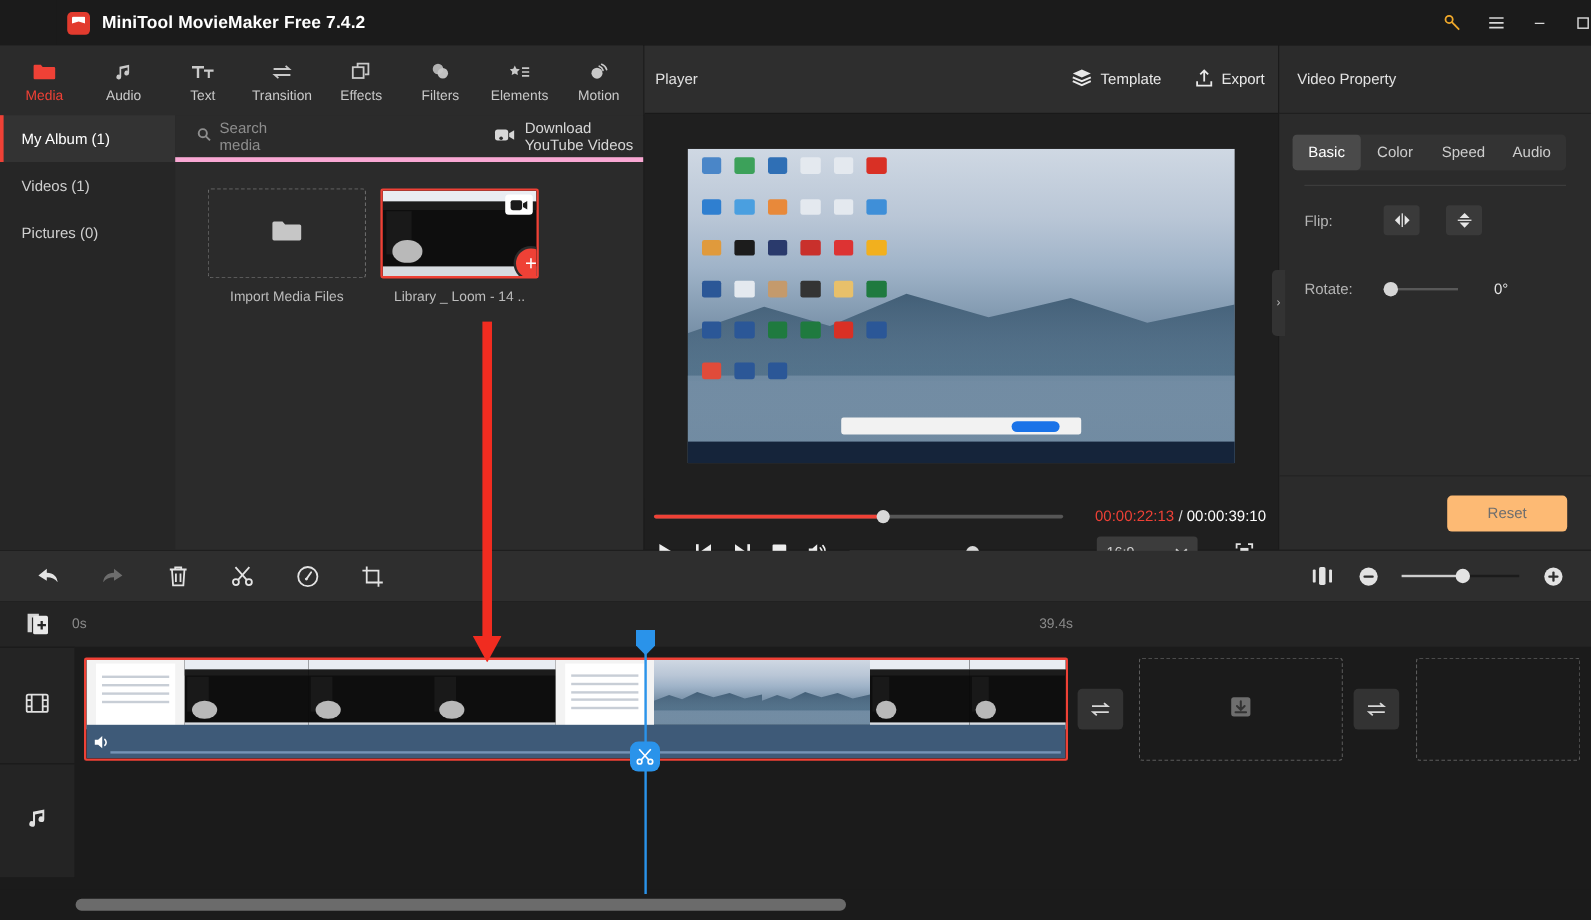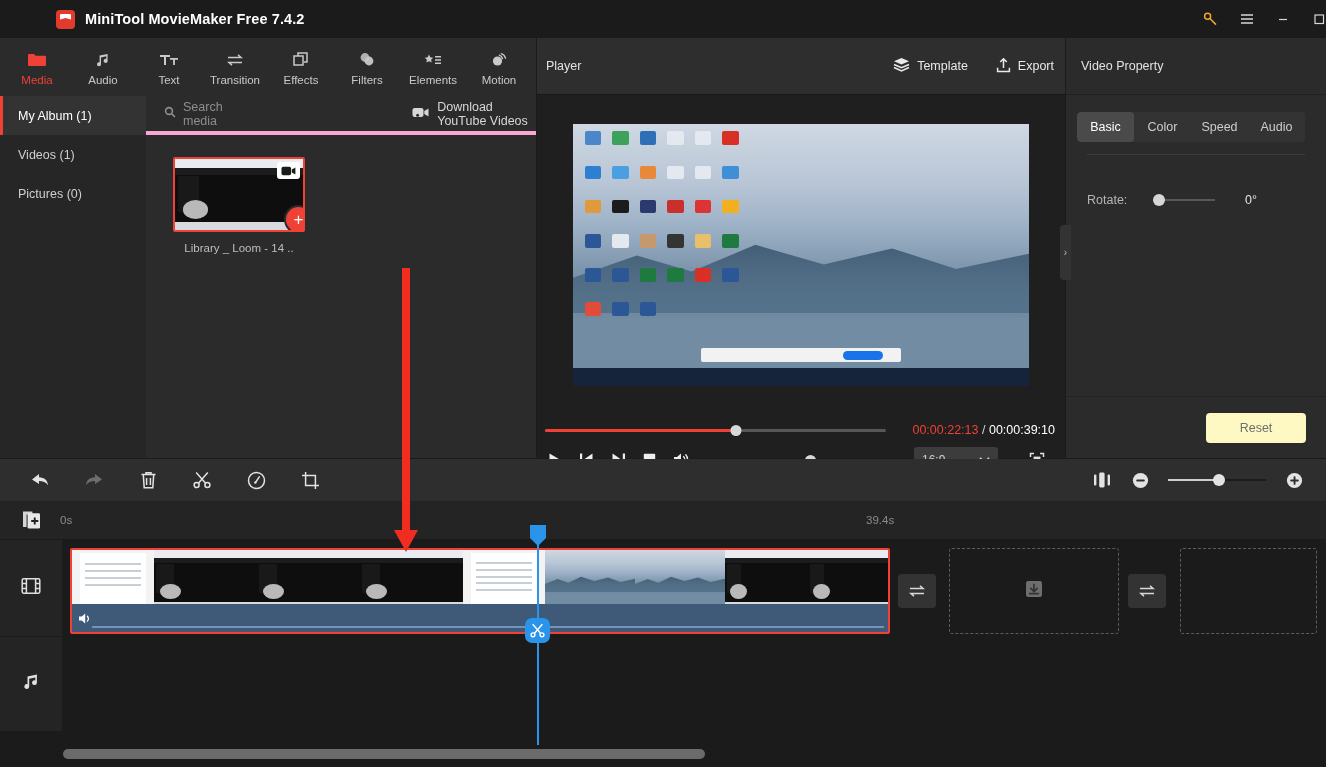--- a/index.html
+++ b/index.html
@@ -178,21 +178,21 @@
   .rotslider { position: relative; width: 62px; height: 14px; cursor: pointer; }
   .rotslider .bar { position: absolute; top: 6px; left: 0; width: 100%; height: 2px; background: #585858; }
   .rotslider .knob { position: absolute; top: 1px; left: 0; width: 12px; height: 12px; border-radius: 50%; background: #d6d6d6; }
   .rotval { margin-left: 30px; font-size: 12.5px; color: #e4e4e4; }
   .resetwrap {
     position: absolute; left: 0; bottom: 0; width: 260px; height: 62px;
     border-top: 1px solid #242424; display: flex; align-items: center; justify-content: flex-end;
     padding-right: 20px;
   }
   .resetbtn {
-    width: 100px; height: 30px; border-radius: 4px; background: #fef9c3;
+    width: 100px; height: 30px; border-radius: 4px; background: #fdba74;
     display: flex; align-items: center; justify-content: center;
     font-size: 12.5px; color: #6e6e6e; cursor: default;
   }
   .collapse {
     position: absolute; left: 1060px; top: 225px; width: 11px; height: 55px;
     background: #333333; border-radius: 4px 0 0 4px; display: flex;
     align-items: center; justify-content: center; color: #b9b9b9; font-size: 10px;
     cursor: pointer; z-index: 5;
   }
 
@@ -447,20 +447,30 @@
                   <rect x="0.5" y="2" width="11" height="9" rx="2.2"></rect>
                   <path d="M12.3 5.1L16.5 2.6v7.8l-4.2-2.5z"></path>
                   <circle cx="5.6" cy="9.2" r="1.5" fill="#2b2b2b"></circle>
                 </svg>
             </span>
             <span>Download YouTube Videos</span>
           </div>
         </div>
 
         <div class="thumbs">
+          <div class="thumbcell">
+            <div class="importbox">
+              <span>
+                <svg width="26" height="21" viewBox="0 0 26 21" fill="#c6c6c6">
+                    <path d="M1 4a1.4 1.4 0 011.4-1.4h7L11.6 5H23.6A1.4 1.4 0 0125 6.4V17a1.4 1.4 0 01-1.4 1.4H2.4A1.4 1.4 0 011 17z"></path>
+                  </svg>
+              </span>
+            </div>
+            <div class="thumblabel">Import Media Files</div>
+          </div>
 
           <div class="thumbcell">
             <div class="clipbox">
               <div class="shotdark">
                 <div class="topbar"></div>
                   <div class="tab2"></div>
                   <div class="side"></div>
                 <div class="av"></div>
                   <div class="bbar"></div>
               </div>
@@ -626,20 +636,37 @@
       </div>
       <div class="seg">
         <span>Speed</span>
       </div>
       <div class="seg">
         <span>Audio</span>
       </div>
     </div>
     <div class="rule"></div>
 
+    <div class="prow">
+      <span class="plabel">Flip:</span>
+      <span class="flipbtn">
+        <svg width="17" height="13" viewBox="0 0 17 13" fill="currentColor">
+            <path d="M6.6 2.3L2.4 6.5l4.2 4.2z"></path>
+            <rect x="8" y="0.8" width="1.1" height="11.4"></rect>
+            <path d="M10.5 2.3l4.2 4.2-4.2 4.2z"></path>
+          </svg>
+      </span>
+      <span class="flipbtn">
+        <svg width="13" height="17" viewBox="0 0 13 17" fill="currentColor">
+            <path d="M2.3 6.6L6.5 2.4l4.2 4.2z"></path>
+            <rect x="0.8" y="8" width="11.4" height="1.1"></rect>
+            <path d="M2.3 10.5l4.2 4.2 4.2-4.2z"></path>
+          </svg>
+      </span>
+    </div>
 
     <div class="prow" style="margin-top:38px">
       <span class="plabel">Rotate:</span>
       <span class="rotslider">
         <span class="bar"></span>
           <span class="knob"></span>
       </span>
       <span class="rotval">0°</span>
     </div>
 

